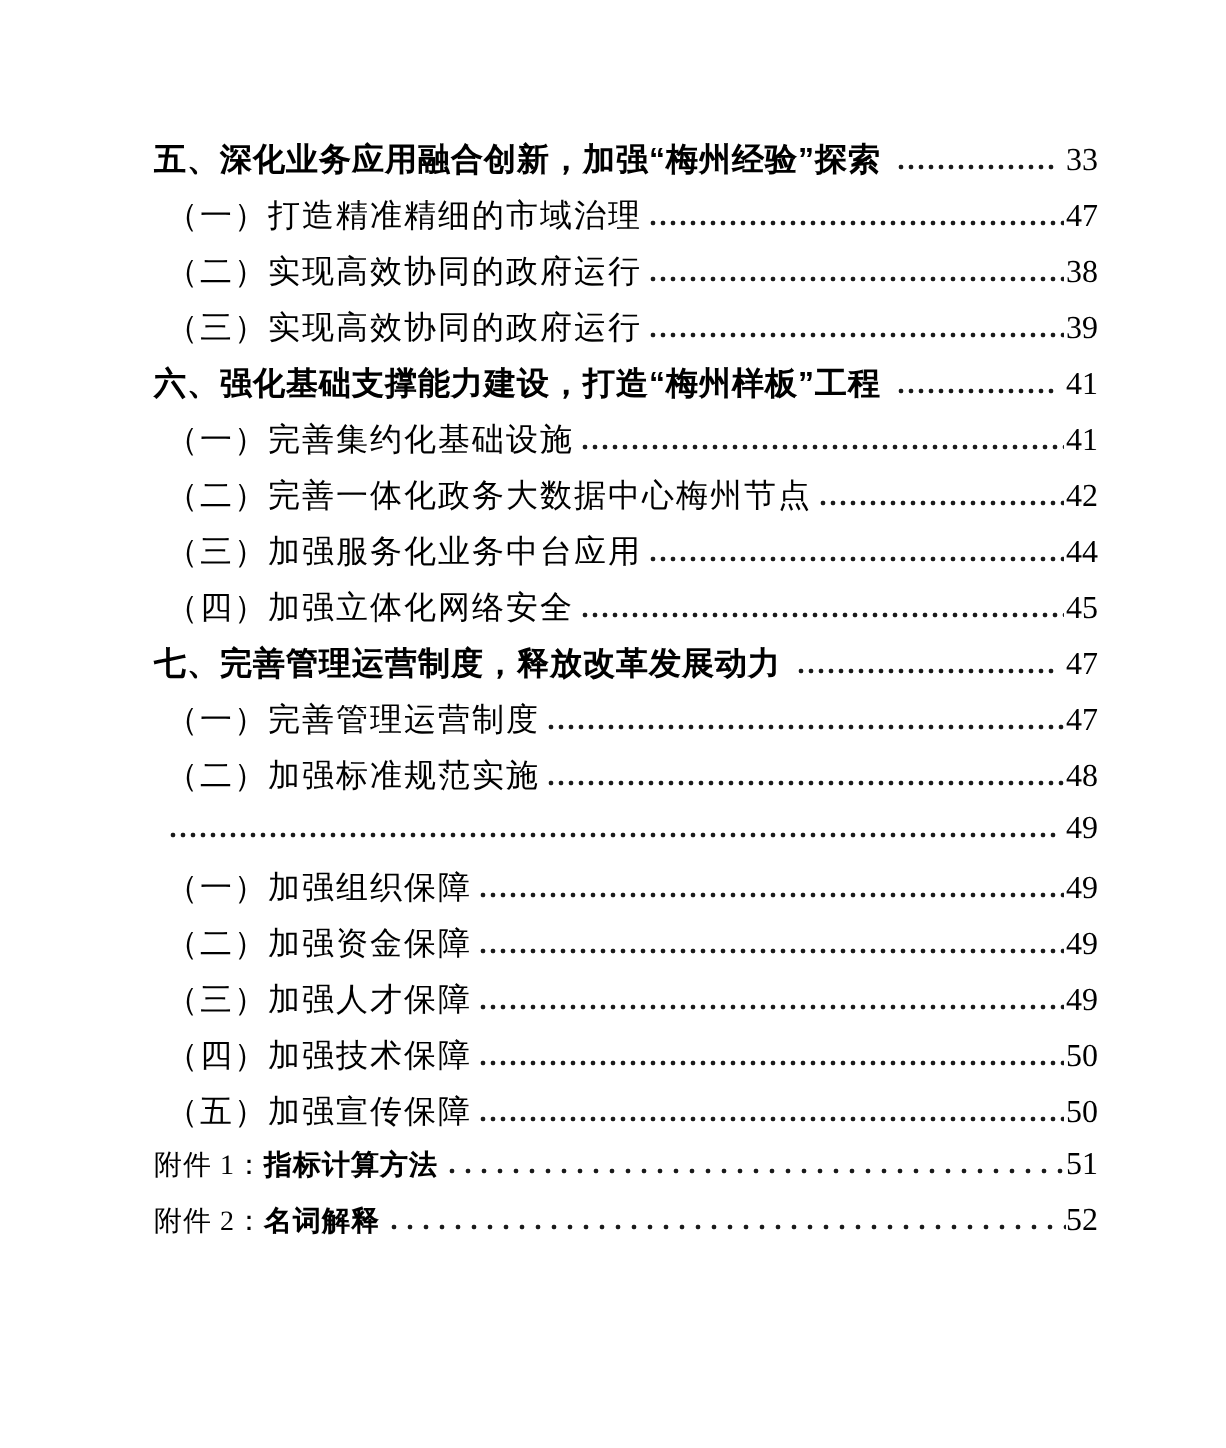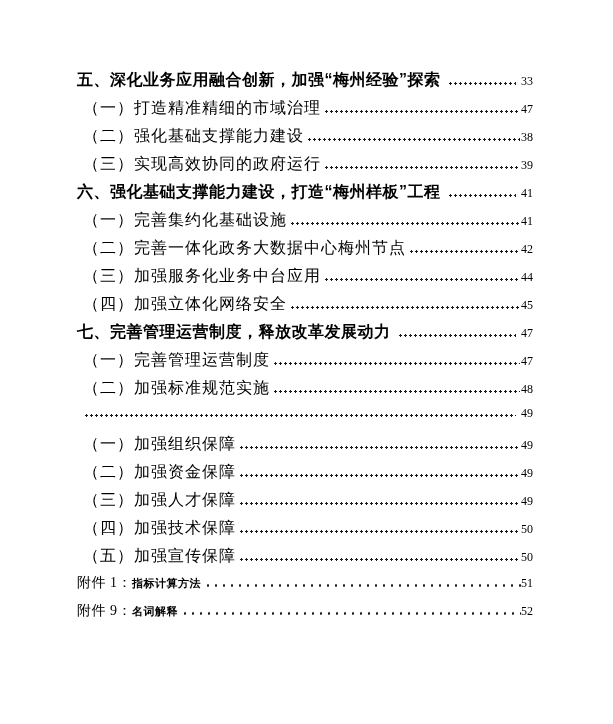--- a/index.html
+++ b/index.html
@@ -12,21 +12,21 @@
     width: 613px;
     height: 724px;
     background: #ffffff;
     margin: 0 auto;
     overflow: hidden;
     color: #000000;
   }
   .toc {
     position: absolute;
     left: 77px;
-    right: 80px;
+    right: 64px;
     top: 70px;
   }
   .toc-row {
     display: flex;
     align-items: baseline;
     height: 28px;
     white-space: nowrap;
     cursor: pointer;
   }
   .toc-row .label {
@@ -51,21 +51,21 @@
   }
   
   .toc-row.appendix .prefix {
     font-family: "Liberation Serif", serif;
     font-size: 14px;
     letter-spacing: 0.5px;
   }
   .toc-row.appendix .label {
     font-family: "Liberation Sans", sans-serif;
     font-weight: bold;
-    font-size: 11px;
+    font-size: 14px;
     letter-spacing: 0.5px;
   }
   
   .leader {
     flex: 1 1 auto;
     height: 3px;
     margin: 0 1px 0 3px;
     background-image: radial-gradient(circle, #1a1a1a 1px, transparent 1.35px);
     background-size: 5px 3px;
     background-repeat: repeat-x;
@@ -75,40 +75,40 @@
     margin-left: 7px;
     margin-right: 5px;
   }
   .toc-row.appendix .leader {
     background-size: 8px 3px;
     margin-right: 0;
   }
   .pagenum {
     flex: 0 0 auto;
     font-family: "Liberation Serif", serif;
-    font-size: 12px;
+    font-size: 16px;
   }
 </style>
 </head>
 <body>
 
 <div class="page">
   <div class="toc" id="toc">
       <div class="toc-row h1">
         <span class="label">五、深化业务应用融合创新，加强“梅州经验”探索</span>
         <span class="leader"></span>
         <span class="pagenum">33</span>
       </div>
       <div class="toc-row h2">
         <span class="label">（一）打造精准精细的市域治理</span>
         <span class="leader"></span>
         <span class="pagenum">47</span>
       </div>
       <div class="toc-row h2">
-        <span class="label">（二）强化基础支撑能力建设</span>
+        <span class="label">（二）实现高效协同的政府运行</span>
         <span class="leader"></span>
         <span class="pagenum">38</span>
       </div>
       <div class="toc-row h2">
         <span class="label">（三）实现高效协同的政府运行</span>
         <span class="leader"></span>
         <span class="pagenum">39</span>
       </div>
       <div class="toc-row h1">
         <span class="label">六、强化基础支撑能力建设，打造“梅州样板”工程</span>
@@ -179,19 +179,19 @@
         <span class="leader"></span>
         <span class="pagenum">50</span>
       </div>
       <div class="toc-row appendix">
         <span class="prefix">附件 1：</span>
         <span class="label">指标计算方法</span>
         <span class="leader"></span>
         <span class="pagenum">51</span>
       </div>
       <div class="toc-row appendix">
-        <span class="prefix">附件 9：</span>
+        <span class="prefix">附件 2：</span>
         <span class="label">名词解释</span>
         <span class="leader"></span>
         <span class="pagenum">52</span>
       </div>
     </div>
 </div>
 
 </body></html>

